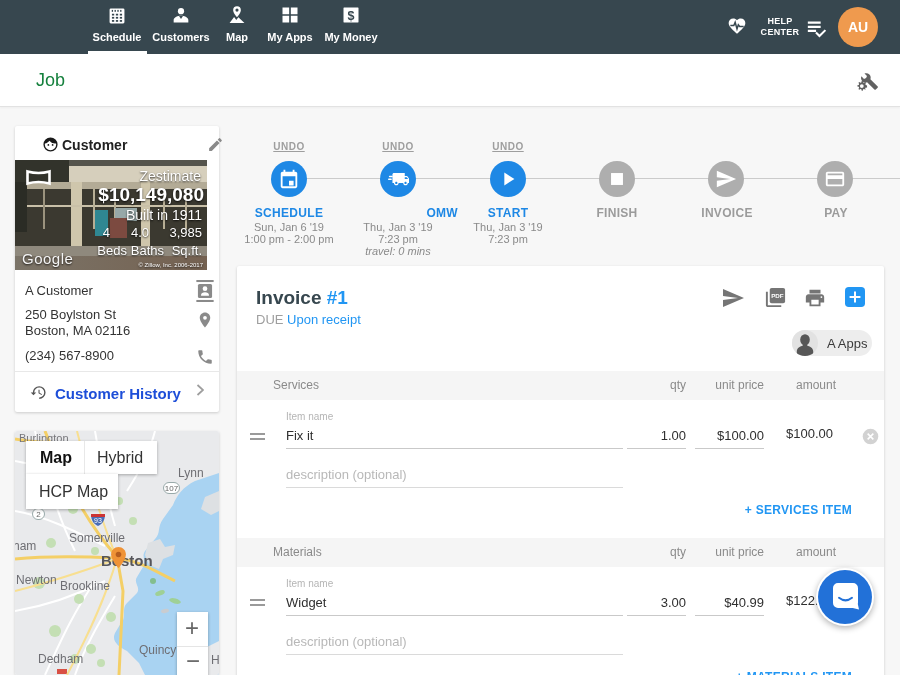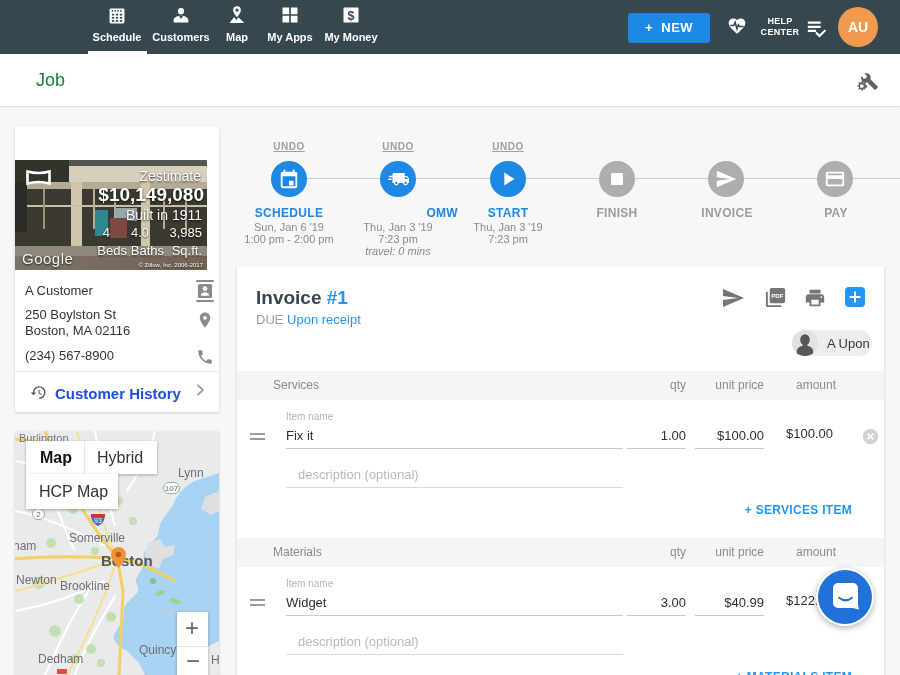--- a/index.html
+++ b/index.html
@@ -60,21 +60,21 @@
 
   
   #invCard { left:237px; top:266px; width:647px; height:420px; }
   #invCard .hrow { position:absolute; left:0; width:647px; height:29px; background:#f5f5f5; }
   .colh { position:absolute; font-size:12px; color:#8a8a8a; }
   .inline { position:absolute; height:1px; background:#c9c9c9; }
   .inline.lt { background:#dadada; }
   .itemlabel { position:absolute; font-size:10px; color:#b5b5b5; }
   .val { position:absolute; font-size:13px; color:#2f2f2f; text-align:right; }
   .addlink { position:absolute; color:#2196f3; font-size:12px; font-weight:bold; letter-spacing:0.3px;margin-left:22px; }
-  .phold { position:absolute; color:#b8b8b8; font-size:13px;margin-left:12px; }
+  .phold { position:absolute; color:#b8b8b8; font-size:13px; }
 
   #chip { position:absolute; left:555px; top:64px; width:80px; height:26px; background:#ededed;
     border-radius:13px; }
   #chip .nm { position:absolute; left:35px; top:6px; font-size:13px; color:#3a3a3a; }
 
   
   #chat { position:absolute; left:816px; top:568px; width:58px; height:58px; border-radius:50%;
     background:#fff; box-shadow:0 2px 6px rgba(0,0,0,0.3); }
   #chat .in { position:absolute; left:2px; top:2px; width:54px; height:54px; border-radius:50%;
     background:#2271d8; }
@@ -137,21 +137,20 @@
     <span class="ic">
         <svg width="20" height="20" viewBox="0 0 24 24">
           <rect x="3" y="3" width="18" height="18" rx="0.5" fill="#fff"></rect>
           <text x="12" y="18" font-size="15" font-weight="bold" fill="#37474f" text-anchor="middle" font-family="Liberation Sans">$</text>
         </svg>
       </span>
     <span class="lb">My Money</span>
   </div>
   <div id="schedUnderline"></div>
 
-  <div id="newBtn">+&nbsp;&nbsp;NEW</div>
   <div class="abs" style="left:727px;top:16px;">
     <svg width="20" height="20" viewBox="0 0 24 24" fill="#fff">
         <path d="M12 21.35l-1.45-1.32C5.4 15.36 2 12.28 2 8.5 2 5.42 4.42 3 7.5 3c1.74 0 3.41.81 4.5 2.09C13.09 3.81 14.76 3 16.5 3 19.58 3 22 5.42 22 8.5c0 3.78-3.4 6.86-8.55 11.54L12 21.35z"></path>
         <polyline points="4,11.5 8.2,11.5 9.8,7.5 12,15.5 13.6,10.5 15.2,12.5 20,12.5" fill="none" stroke="#37474f" stroke-width="1.8"></polyline>
       </svg>
   </div>
   <div id="helpCenter">HELP<br>CENTER</div>
   <div class="abs" style="left:806px;top:17px;">
     <svg width="22" height="22" viewBox="0 0 24 24" fill="#fff">
         <path d="M2 5h14v2.4H2zM2 9.5h14v2.4H2zM2 14h9v2.4H2z"></path>
@@ -168,20 +167,33 @@
       <path d="M21.7 18.6v-.1l-7.3-7.3c.6-1.6.3-3.5-1-4.8-1.3-1.3-3.3-1.6-4.9-.9L11 8l-.9 2L8 10.9 5.4 8.3c-.7 1.6-.4 3.6.9 4.9 1.3 1.3 3.2 1.6 4.8 1l7.3 7.3c.4.4 1 .4 1.4 0l1.8-1.8c.5-.4.5-1 .1-1.1z"></path>
       <path d="M9.6 17.2l-2-.4-.9-1.8-2 .2-1.1-1.7 1-1.8-1-1.8 1.1-1.7 2 .2.9-1.8 2-.4.1.1a5 5 0 00-.5 6.9 5 5 0 00.5 4 5 5 0 00-.1 0z" opacity="0"></path>
       <g>
         <path d="M7.9 12.7l1.5-.2a3.5 3.5 0 000-1l0-.9-1.3-.5-.3-.8.6-1.2-.7-.7-1.2.6-.8-.3-.4-1.3h-1l-.4 1.3-.8.3-1.2-.6-.7.7.6 1.2-.3.8-1.3.4v1l1.3.4.3.8-.6 1.2.7.7 1.2-.6.8.3.4 1.3h1l.4-1.3.8-.3 1.2.6.2-.2a3.5 3.5 0 01-.2-1.7zM4.4 13a1.8 1.8 0 110-3.6 1.8 1.8 0 010 3.6z" transform="translate(1.2 6.3) scale(1.05)"></path>
       </g>
     </svg>
   </div>
 </div>
 
 <div class="card" id="custCard">
+  <div id="custHead">
+    <span class="abs" style="left:27px;top:10px;">
+      <svg width="17" height="17" viewBox="0 0 24 24" fill="#1a1a1a">
+          <path d="M12 2a10 10 0 100 20 10 10 0 000-20zm0 18a8 8 0 01-8-8c0-.5.1-1 .2-1.5 2.5-.5 4.7-1.9 6.2-3.9a10 10 0 007.8 3.9h1.6c.1.5.2 1 .2 1.5a8 8 0 01-8 8zM9 13.8a1.2 1.2 0 110-2.5 1.2 1.2 0 010 2.5zm6 0a1.2 1.2 0 110-2.5 1.2 1.2 0 010 2.5z"></path>
+        </svg>
+    </span>
+    <span class="t">Customer</span>
+    <span class="abs" style="left:192px;top:10px;">
+      <svg width="17" height="17" viewBox="0 0 24 24" fill="#8a8a8a">
+          <path d="M3 17.25V21h3.75L17.8 9.94l-3.75-3.75L3 17.25zM20.7 7.04c.39-.39.39-1.02 0-1.41l-2.34-2.34a1 1 0 00-1.41 0l-1.83 1.83 3.75 3.75 1.83-1.83z"></path>
+        </svg>
+    </span>
+  </div>
   <div id="photo">
 
     <div class="abs" style="left:0;top:0;width:204px;height:6px;background:#55544c;"></div>
     <div class="abs" style="left:0;top:6px;width:204px;height:16px;background:#d6cfbc;"></div>
     <div class="abs" style="left:0;top:22px;width:204px;height:7px;background:#b3ab96;"></div>
     <div class="abs" style="left:0;top:29px;width:204px;height:57px;background:#3b3930;"></div>
     <div class="abs" style="left:56px;top:22px;width:11px;height:64px;background:#cfc6ac;"></div>
     <div class="abs" style="left:126px;top:22px;width:9px;height:64px;background:#cfc6ac;"></div>
     <div class="abs" style="left:193px;top:22px;width:11px;height:64px;background:#c9bfa3;"></div>
     <div class="abs" style="left:12px;top:45px;width:192px;height:2px;background:#c9c0a8;"></div>
@@ -434,21 +446,21 @@
             <circle cx="13" cy="13" r="13"></circle>
           </clipPath>
         </defs>
         <circle cx="13" cy="13" r="13" fill="#e2e2e2"></circle>
         <g clip-path="url(#cc)" fill="#575757">
           <ellipse cx="13" cy="9.8" rx="4.8" ry="5.6"></ellipse>
           <rect x="10.8" y="13" width="4.4" height="4"></rect>
           <path d="M13 15.5c-4.6 0-8.2 2.6-8.2 5.8V26h16.4v-4.7c0-3.2-3.6-5.8-8.2-5.8z"></path>
         </g>
       </svg>
-    <span class="nm">A Upon</span>
+    <span class="nm">A Apps</span>
   </div>
 
   <div class="hrow" style="top:105px;"></div>
   <span class="colh" style="left:36px;top:112px;">Services</span>
   <span class="colh" style="left:409px;top:112px;width:40px;text-align:right;">qty</span>
   <span class="colh" style="left:447px;top:112px;width:80px;text-align:right;">unit price</span>
   <span class="colh" style="left:529px;top:112px;width:70px;text-align:right;">amount</span>
 
   <span class="abs" style="left:13px;top:167px;width:15px;height:2px;background:#9a9a9a;"></span>
   <span class="abs" style="left:13px;top:172px;width:15px;height:2px;background:#9a9a9a;"></span>

